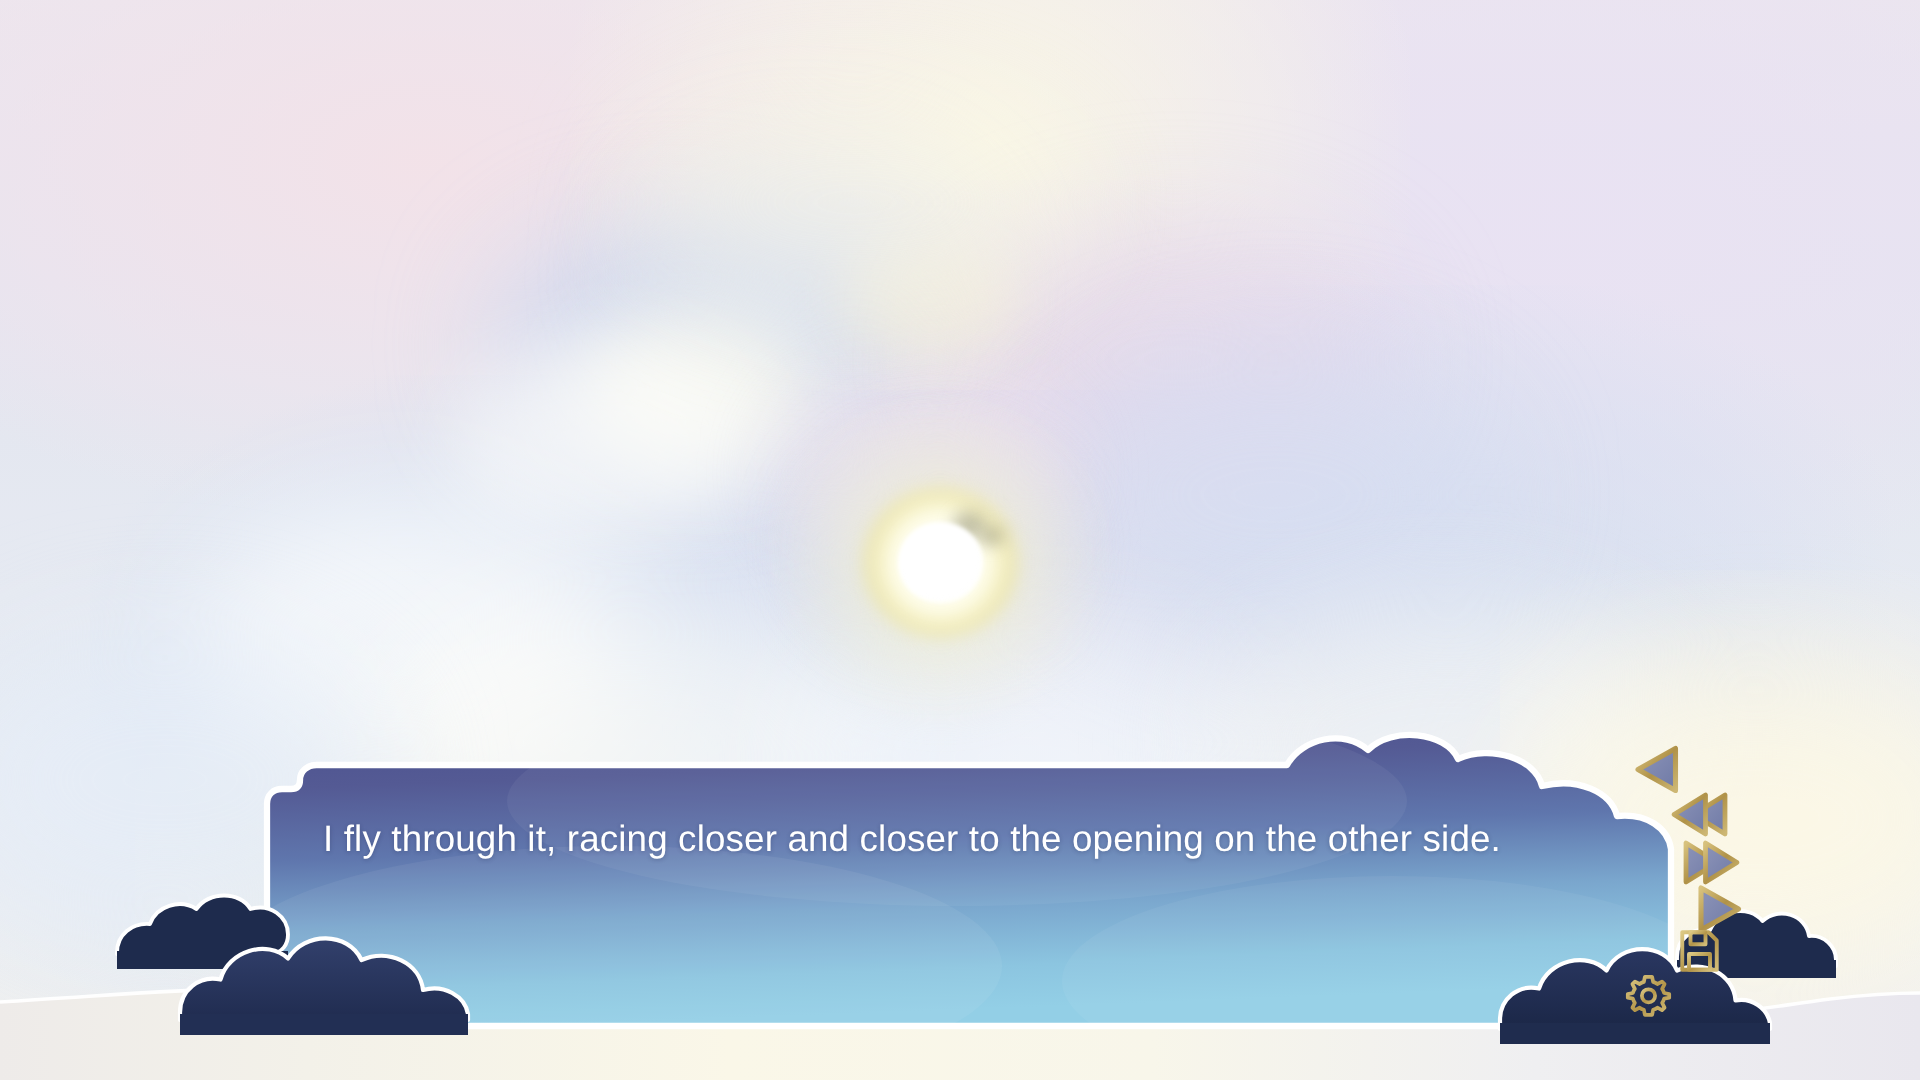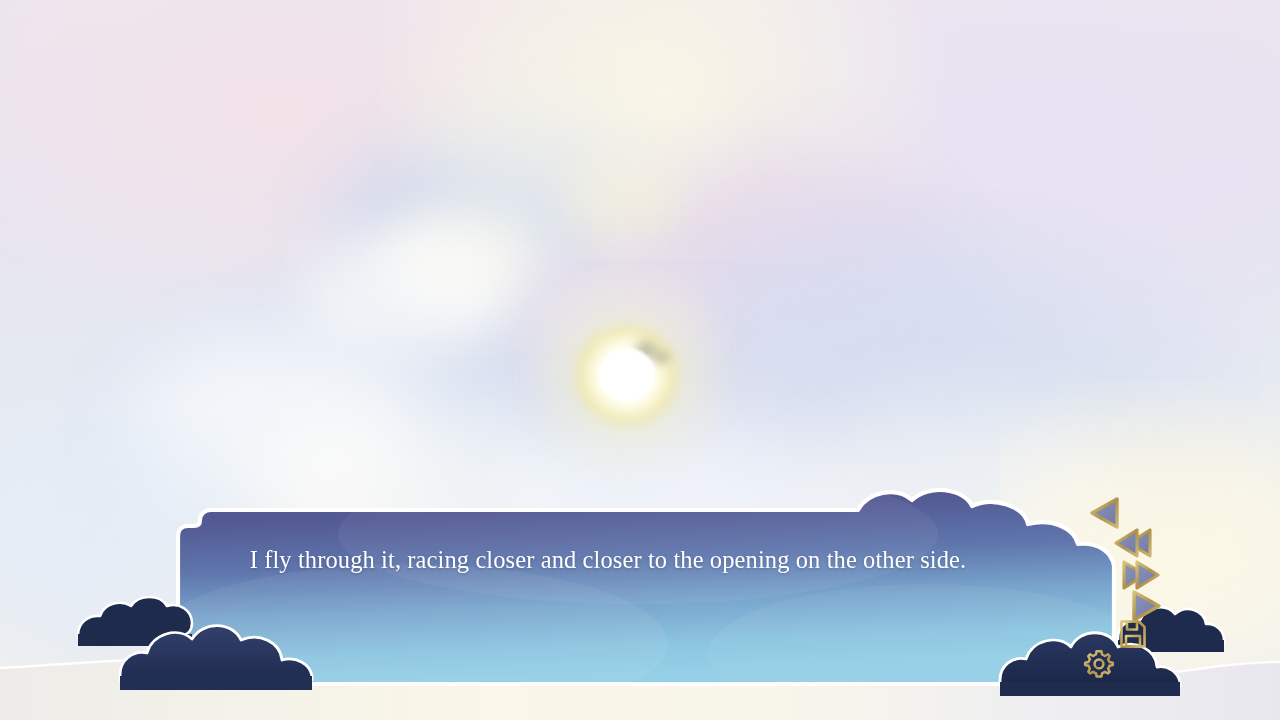--- a/index.html
+++ b/index.html
@@ -113,21 +113,21 @@
   .dialogue{
     position:absolute; left:168px; top:494px; width:960px; height:200px;
   }
   .dialogue svg{ display:block; width:960px; height:200px; overflow:visible; }
   .dlg-text{
     position:absolute; left:0; top:52px; width:880px;
     text-align:center;
     color:#ffffff;
     font-size:24.5px;
     letter-spacing:.1px;
-    font-family:Liberation Serif, serif;
+    font-family:Liberation Sans, sans-serif;
     text-shadow:0 1px 3px rgba(30,40,80,.30);
     pointer-events:none;
   }
 
   
   .darkclouds{ position:absolute; left:0; bottom:0; width:1280px; height:130px; pointer-events:none; }
   .darkclouds svg{ display:block; width:1280px; height:130px; }
 
   
   .ctrl{

